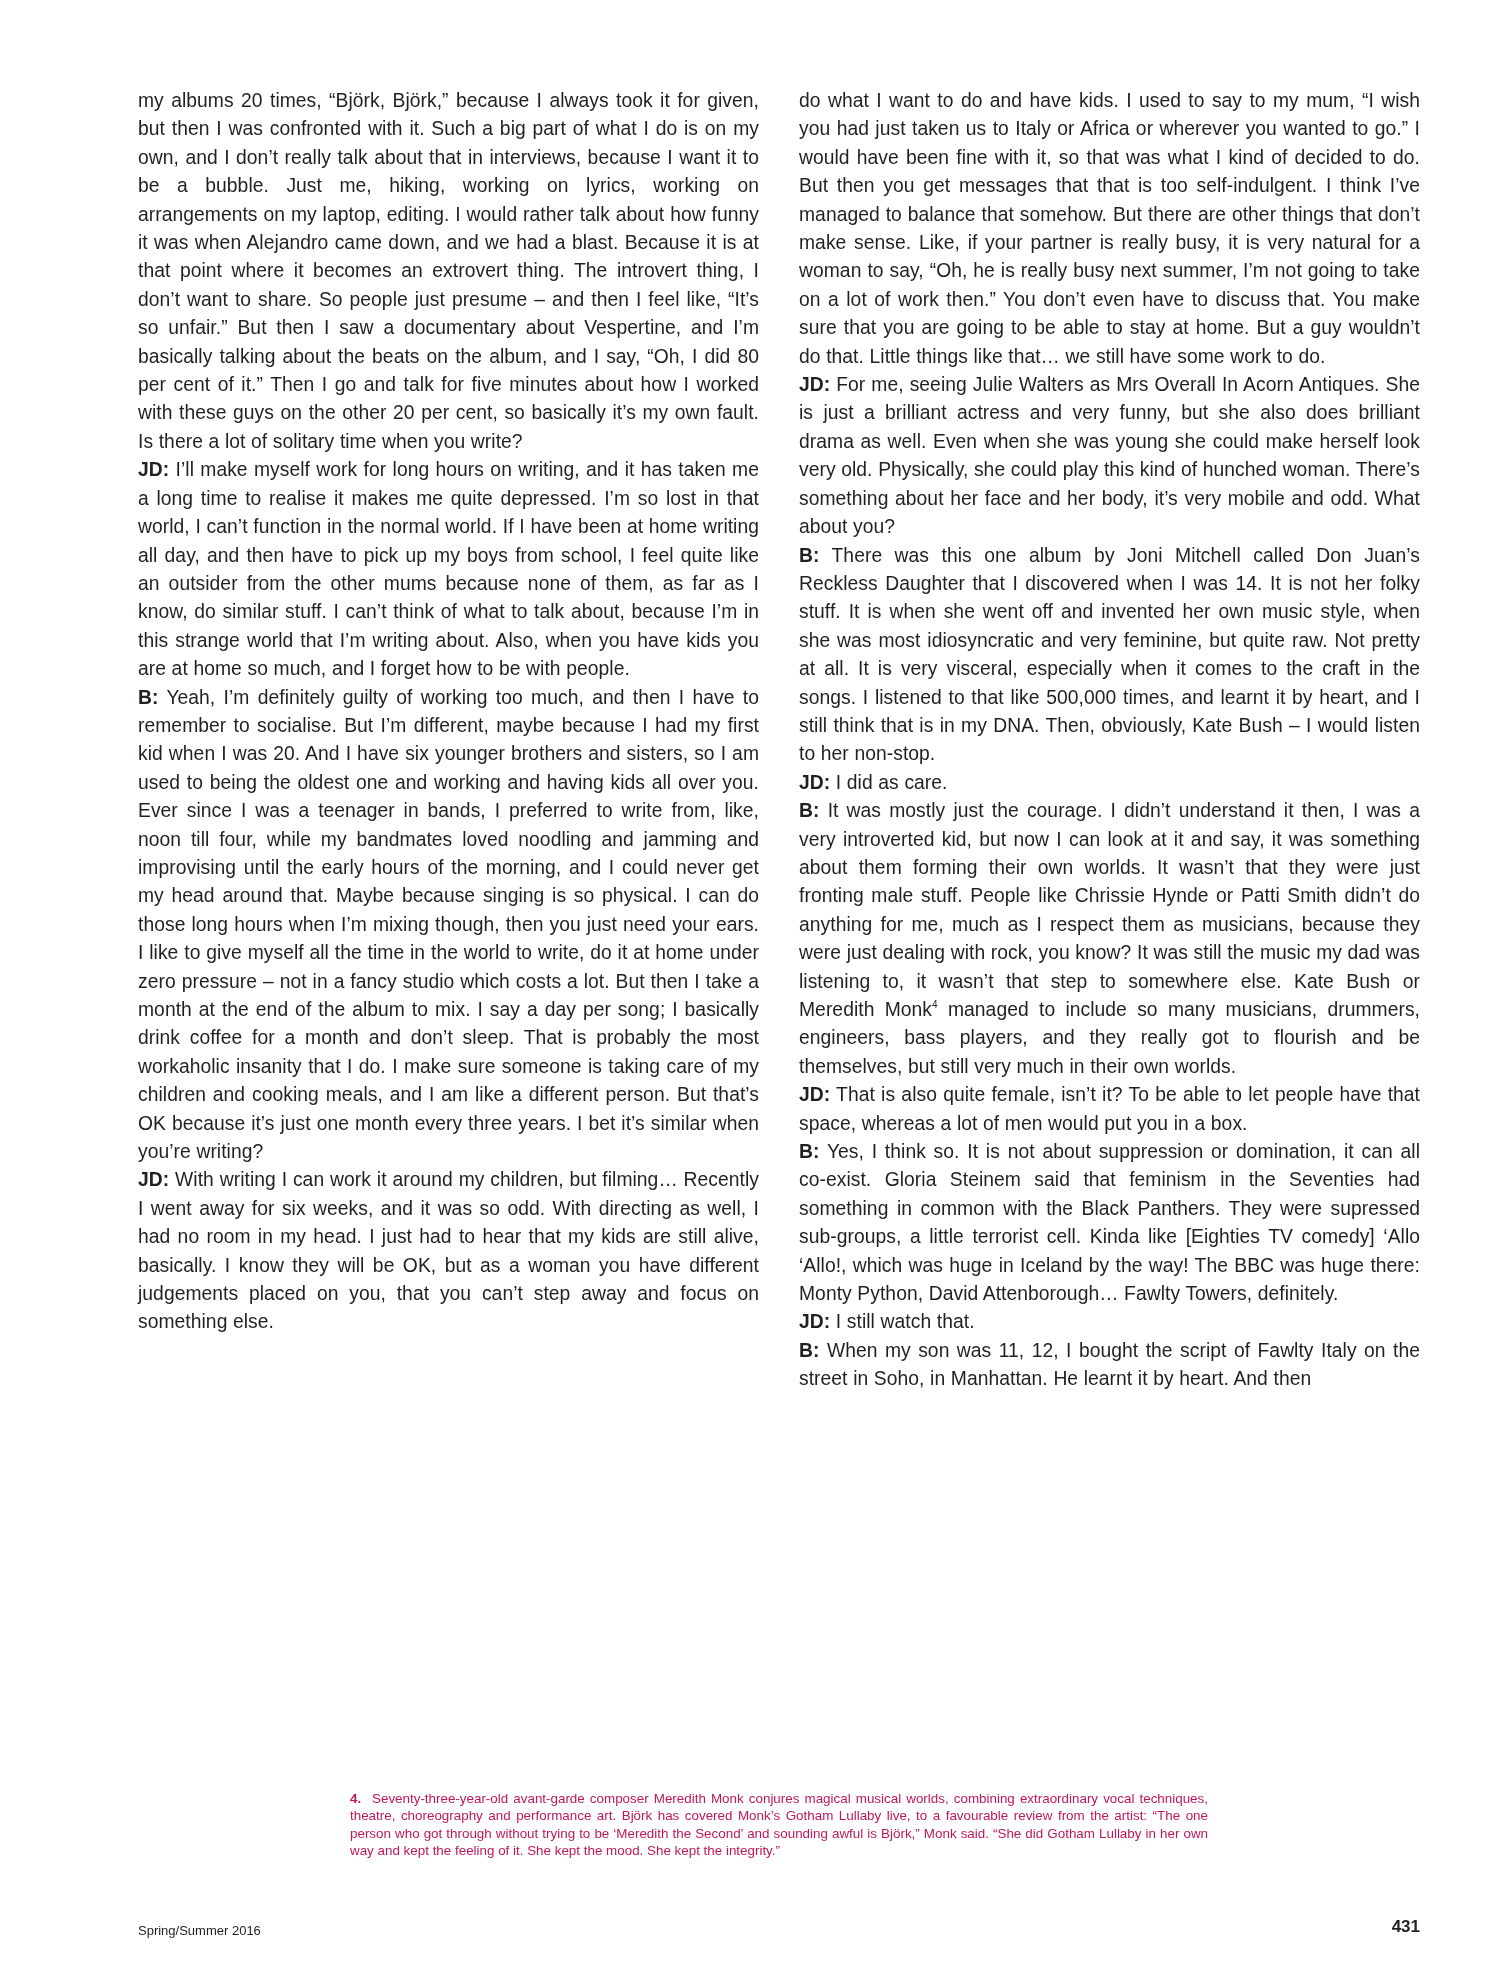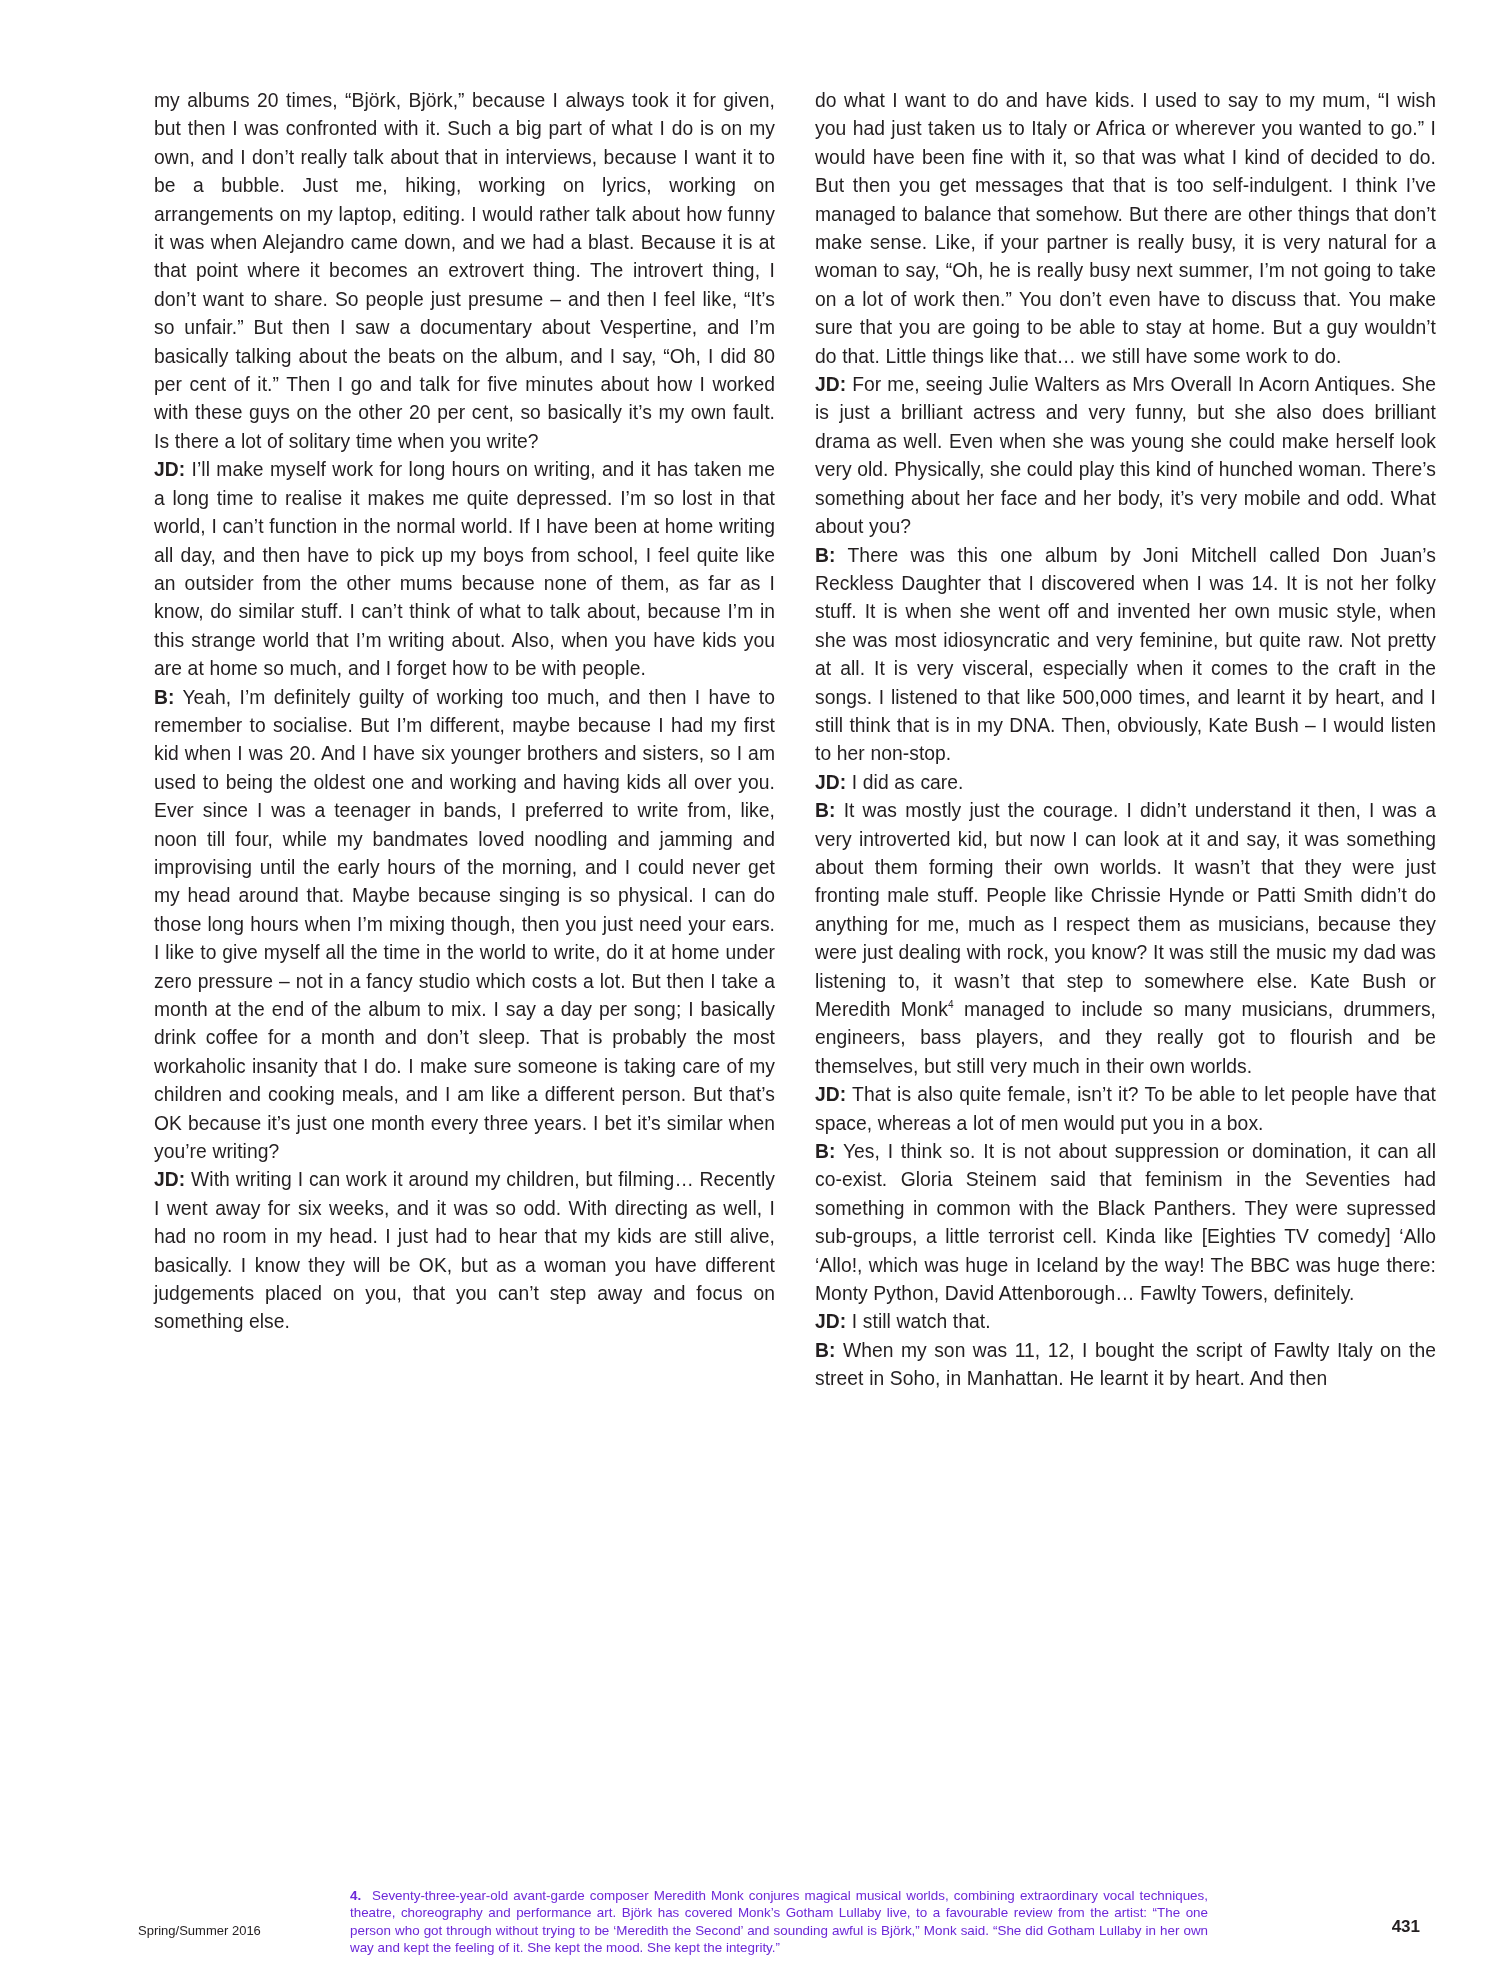--- a/index.html
+++ b/index.html
@@ -17,45 +17,44 @@
     }
     .column {
       position: absolute;
       top: 87px;
       width: 621px;
       font-size: 19.3px;
       line-height: 28.4px;
       text-align: justify;
       letter-spacing: 0.05px;
       word-spacing: 0.2px;
-      margin-left: 16px;
     }
     .col-left { left: 138px; }
     .col-right { left: 799px; }
     .para {
       margin: 0;
       padding: 0;
     }
     .speaker {
       font-weight: bold;
     }
     sup.fnref {
       font-size: 10px;
       line-height: 0;
       vertical-align: 8px;
     }
     .footnote {
       position: absolute;
       left: 350px;
-      top: 1887px;
+      top: 1790px;
       width: 858px;
       font-size: 13.4px;
       line-height: 17.4px;
       text-align: justify;
-      color: #6d28d9;
+      color: #be185d;
     }
     .footnote .fn-num {
       font-weight: bold;
       display: inline-block;
       width: 22px;
     }
     .footer-left {
       position: absolute;
       left: 138px;
       top: 1920px;

